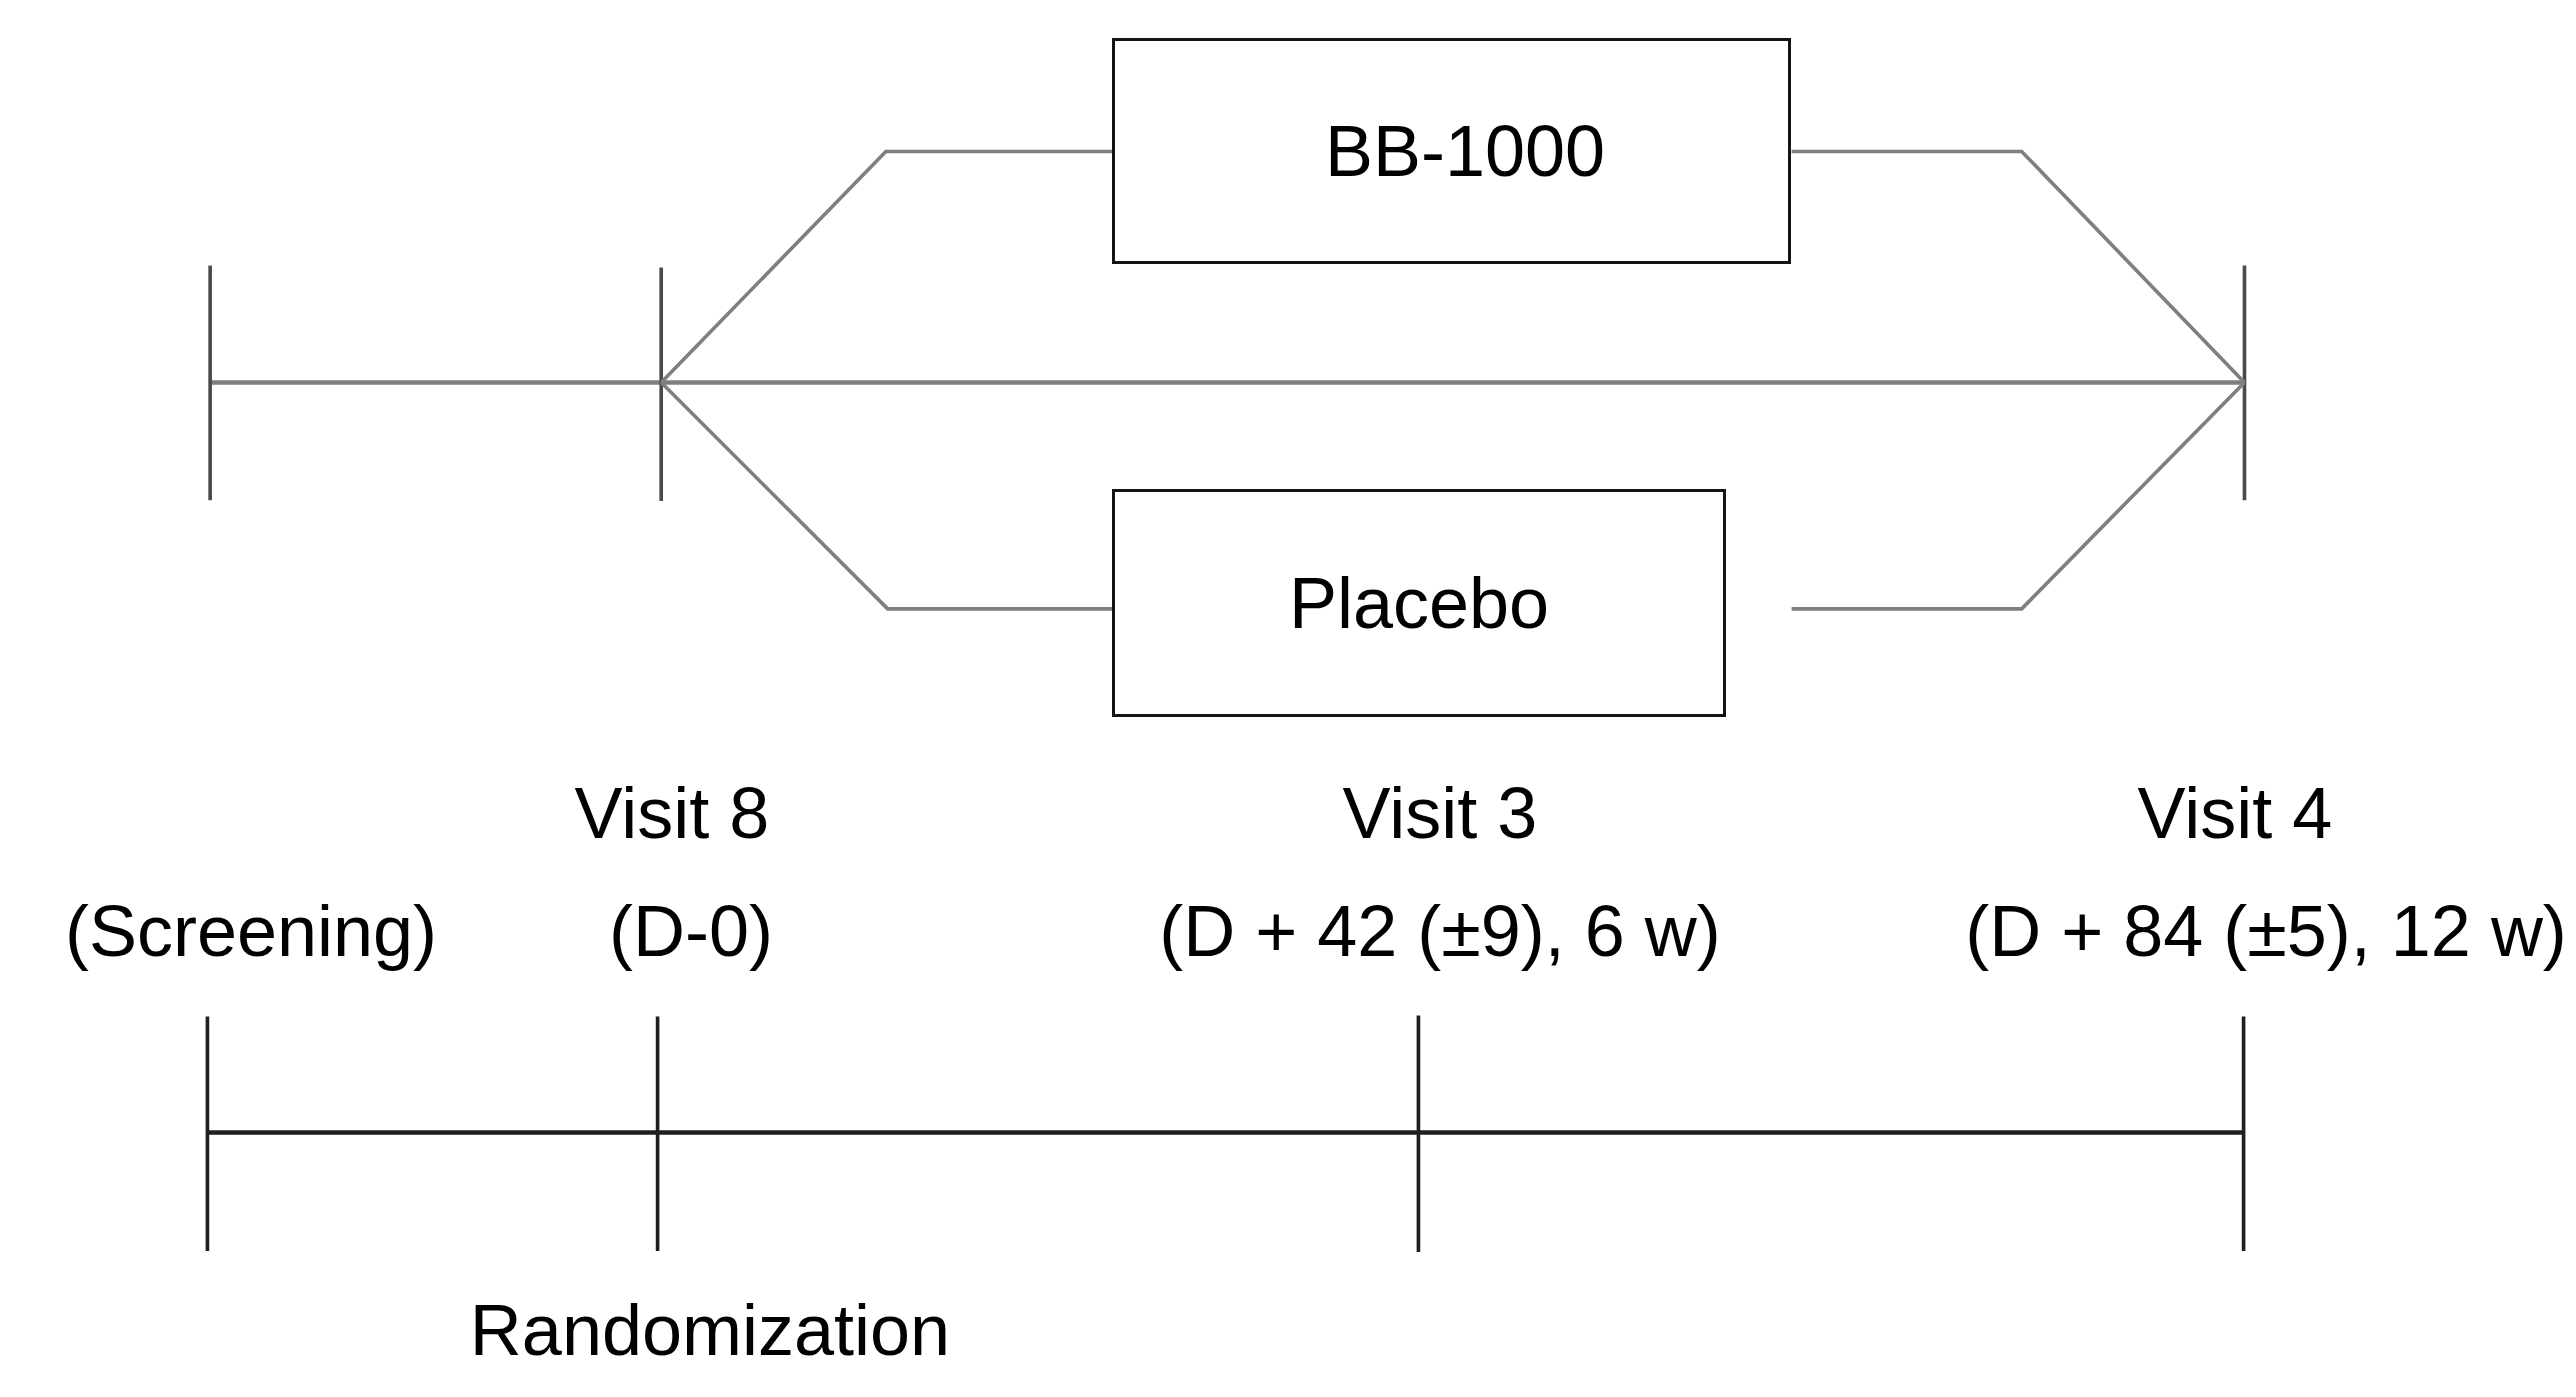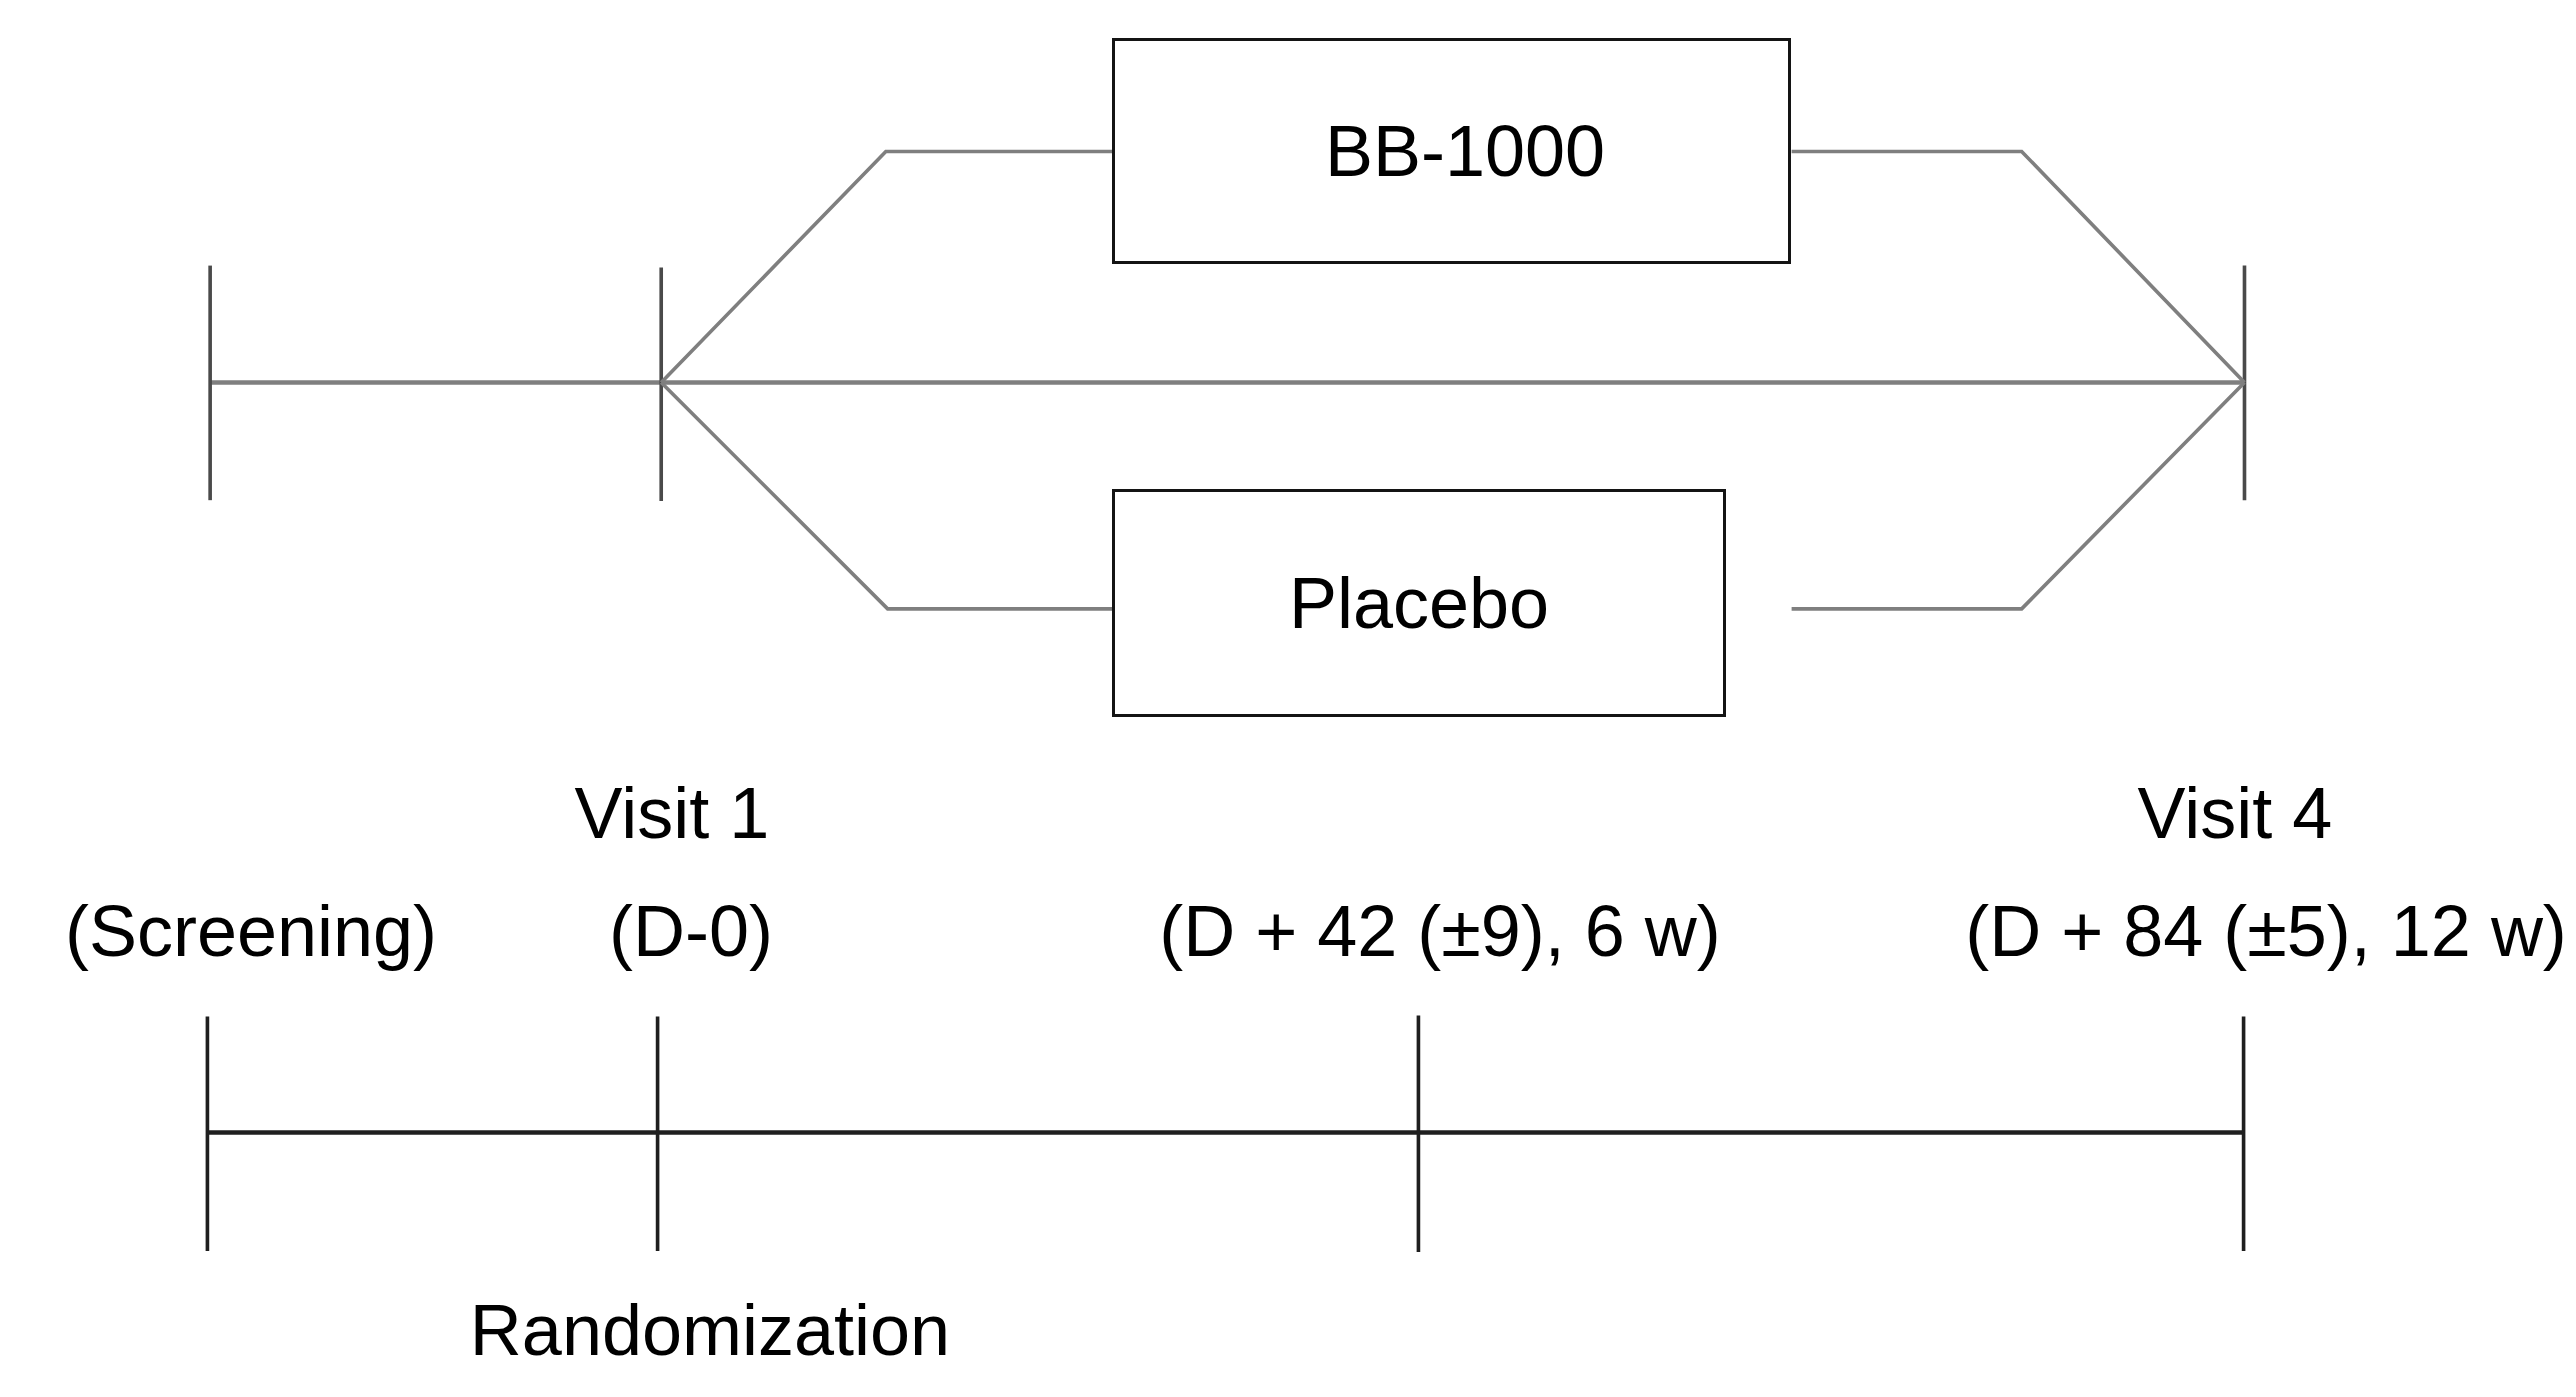--- a/index.html
+++ b/index.html
@@ -101,21 +101,22 @@
     <line x1="2477" y1="1122" x2="2477" y2="1381" stroke="#1f1f1f" stroke-width="4"></line>
   </svg>
 
   <div class="arm-box" id="bb1000-box">
     <span>BB-1000</span>
   </div>
   <div class="arm-box" id="placebo-box">
     <span>Placebo</span>
   </div>
 
-  <div class="txt visit-row vx2">Visit 1</div>
+  <div class="txt visit-row vx2">Visit 8</div>
+  <div class="txt visit-row vx3">Visit 3</div>
   <div class="txt visit-row vx4">Visit 4</div>
 
   <div class="txt detail-row dx1">(Screening)</div>
   <div class="txt detail-row dx2">(D-0)</div>
   <div class="txt detail-row dx3">(D + 42 (±9), 6 w)</div>
   <div class="txt detail-row dx4">(D + 84 (±5), 12 w)</div>
 
   <div class="txt" id="randomization-label">Randomization</div>
 
 </div>

